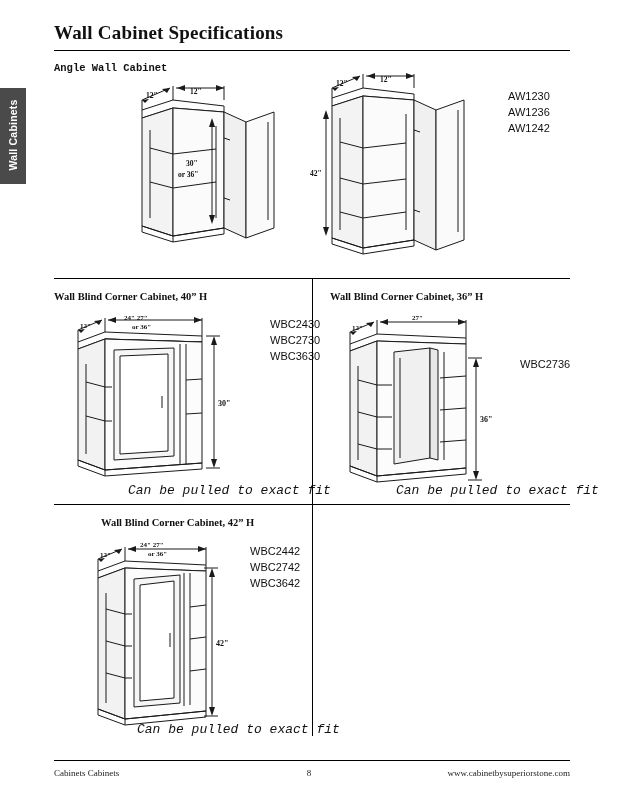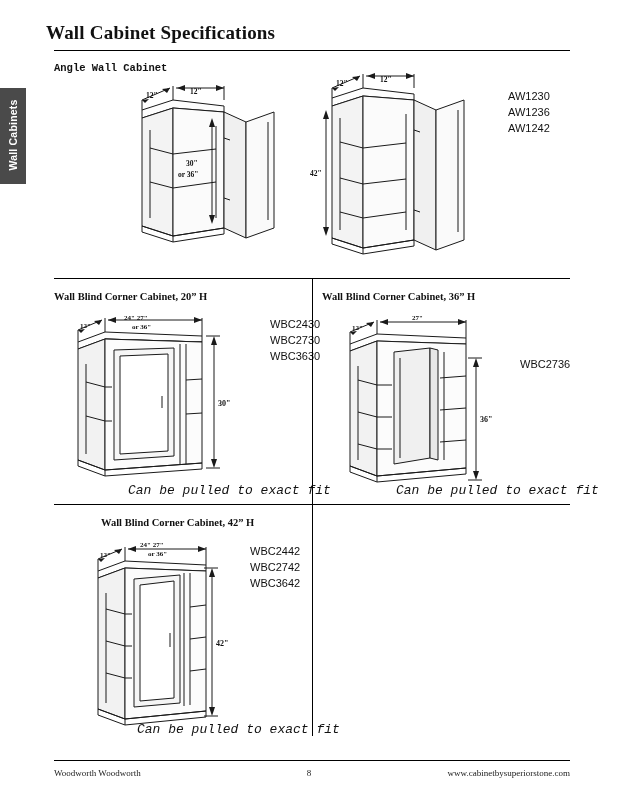--- a/index.html
+++ b/index.html
@@ -38,21 +38,21 @@
     top: 50%;
     margin-left: -44px;
     margin-top: -7px;
     width: 88px;
     text-align: center;
   }
 
   
   .page-title {
     position: absolute;
-    left: 46px;
+    left: 54px;
     top: 22px;
     font-family: "Liberation Serif", serif;
     font-weight: bold;
     font-size: 19px;
     letter-spacing: 0.2px;
   }
   .title-rule {
     position: absolute;
     left: 54px;
     top: 50px;
@@ -224,21 +224,21 @@
     <g font-size="7.5" font-weight="bold" fill="#111">
       <text x="26" y="26">12"</text>
       <text x="70" y="22">12"</text>
       <text x="0" y="116">42"</text>
     </g>
   </svg>
 </div>
 
 <div class="hrule" style="left:54px; top:278px; width:516px;"></div>
 
-<div class="sec-title" style="left:54px; top:291px;">Wall Blind Corner Cabinet, 20” H</div>
+<div class="sec-title" style="left:54px; top:291px;">Wall Blind Corner Cabinet, 40” H</div>
 
 <div class="codes" style="left:250px; top:316px;margin-left:20px;">
   <div>WBC2430</div>
   <div>WBC2730</div>
   <div>WBC3630</div>
 </div>
 
 <div class="art" style="left:62px; top:308px;">
   <svg width="190" height="190" viewBox="0 0 190 190">
     <g fill="none" stroke="#1a1a1a" stroke-width="1" stroke-linejoin="round">
@@ -297,21 +297,21 @@
       <line x1="6" y1="138" x2="20" y2="138"></line>
     </g>
     <text x="18" y="76" font-size="8" font-weight="bold" fill="#111">30"</text>
   </svg>
 </div>
 
 <div class="caption" style="left:128px; top:483px;">Can be pulled to exact fit</div>
 
 <div class="vrule" style="left:312px; top:278px; height:226px;"></div>
 
-<div class="sec-title" style="left:322px; top:291px;">Wall Blind Corner Cabinet, 36” H</div>
+<div class="sec-title" style="left:330px; top:291px;">Wall Blind Corner Cabinet, 36” H</div>
 
 <div class="codes" style="left:520px; top:316px;margin-top:40px;">
   <div>WBC2736</div>
 </div>
 
 <div class="art" style="left:334px; top:308px;">
   <svg width="190" height="200" viewBox="0 0 190 200">
     <g fill="none" stroke="#1a1a1a" stroke-width="1" stroke-linejoin="round">
       <line x1="16" y1="24" x2="40" y2="14"></line>
       <path d="M16 24 l7 -1 l-4 4 z" fill="#1a1a1a" stroke="none"></path>
@@ -433,15 +433,15 @@
     </g>
     <text x="18" y="84" font-size="8" font-weight="bold" fill="#111">42"</text>
   </svg>
 </div>
 
 <div class="caption" style="left:137px; top:722px;">Can be pulled to exact fit</div>
 
 <div class="vrule" style="left:312px; top:504px; height:232px;"></div>
 
 <div class="footer-rule"></div>
-<div class="footer footer-left">Woodworth Woodworth</div>
+<div class="footer footer-left">Cabinets Cabinets</div>
 <div class="footer footer-center">8</div>
 <div class="footer footer-right">www.cabinetbysuperiorstone.com</div>
 
 </body></html>

